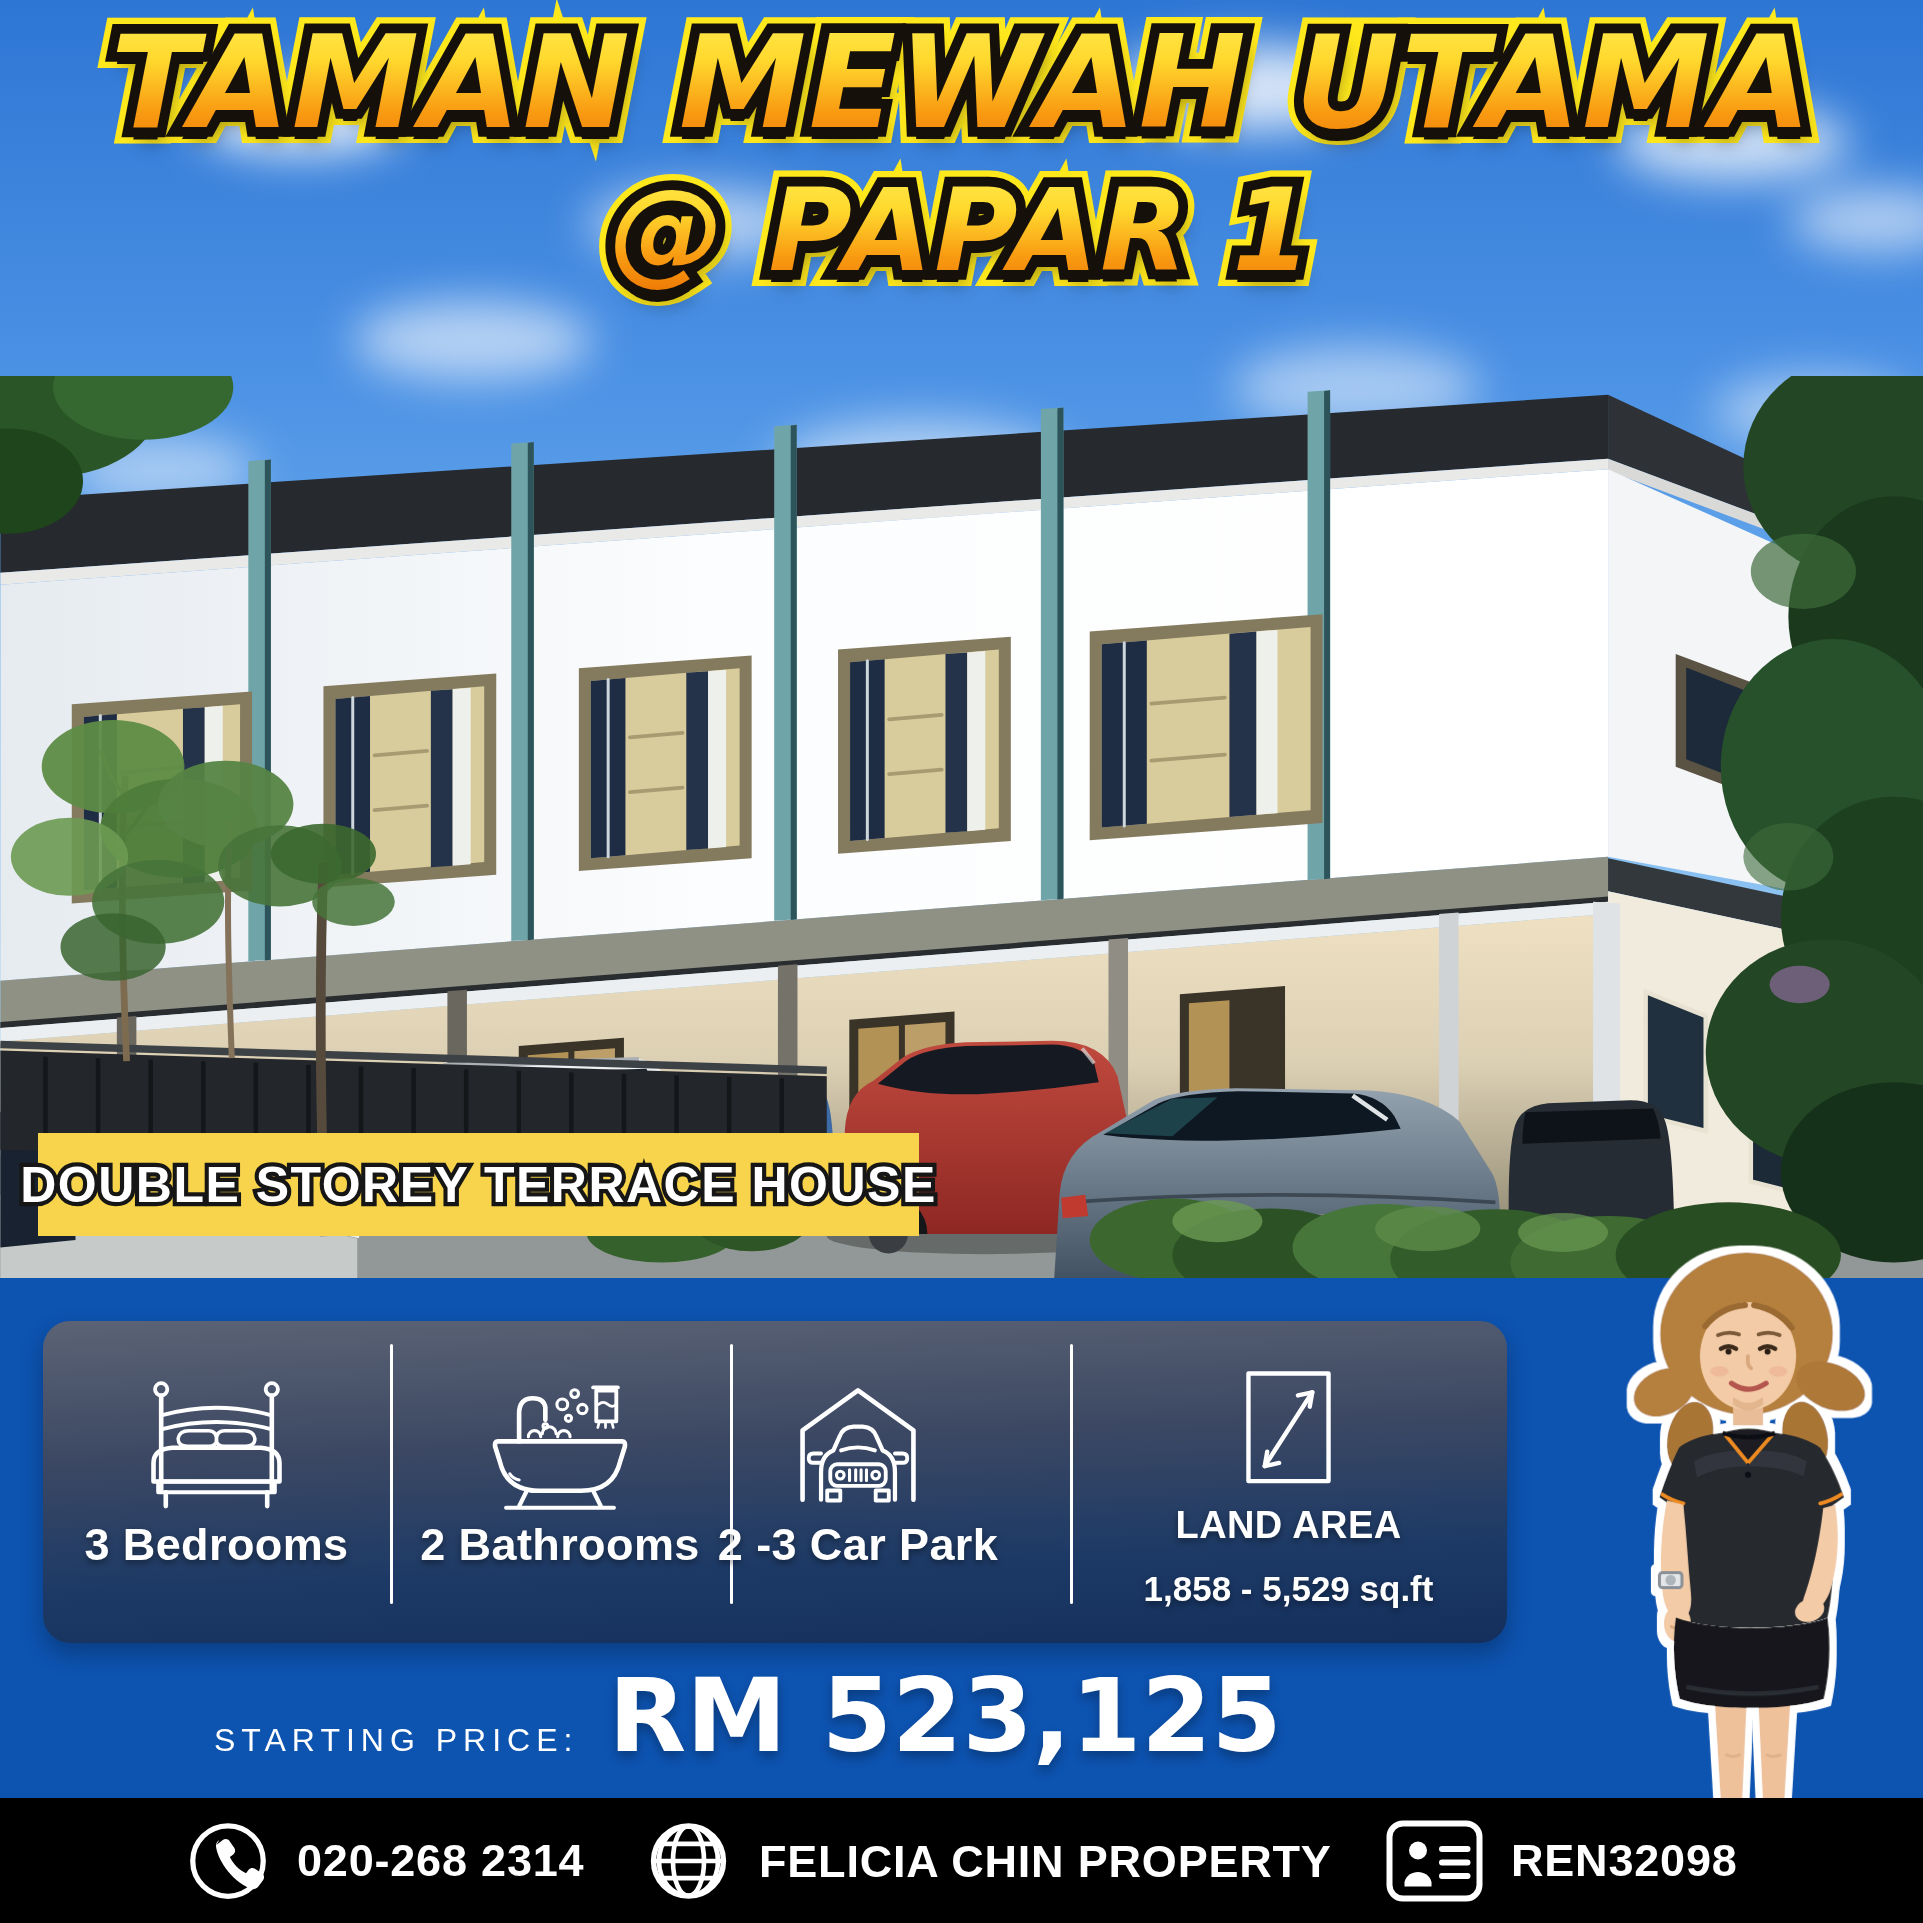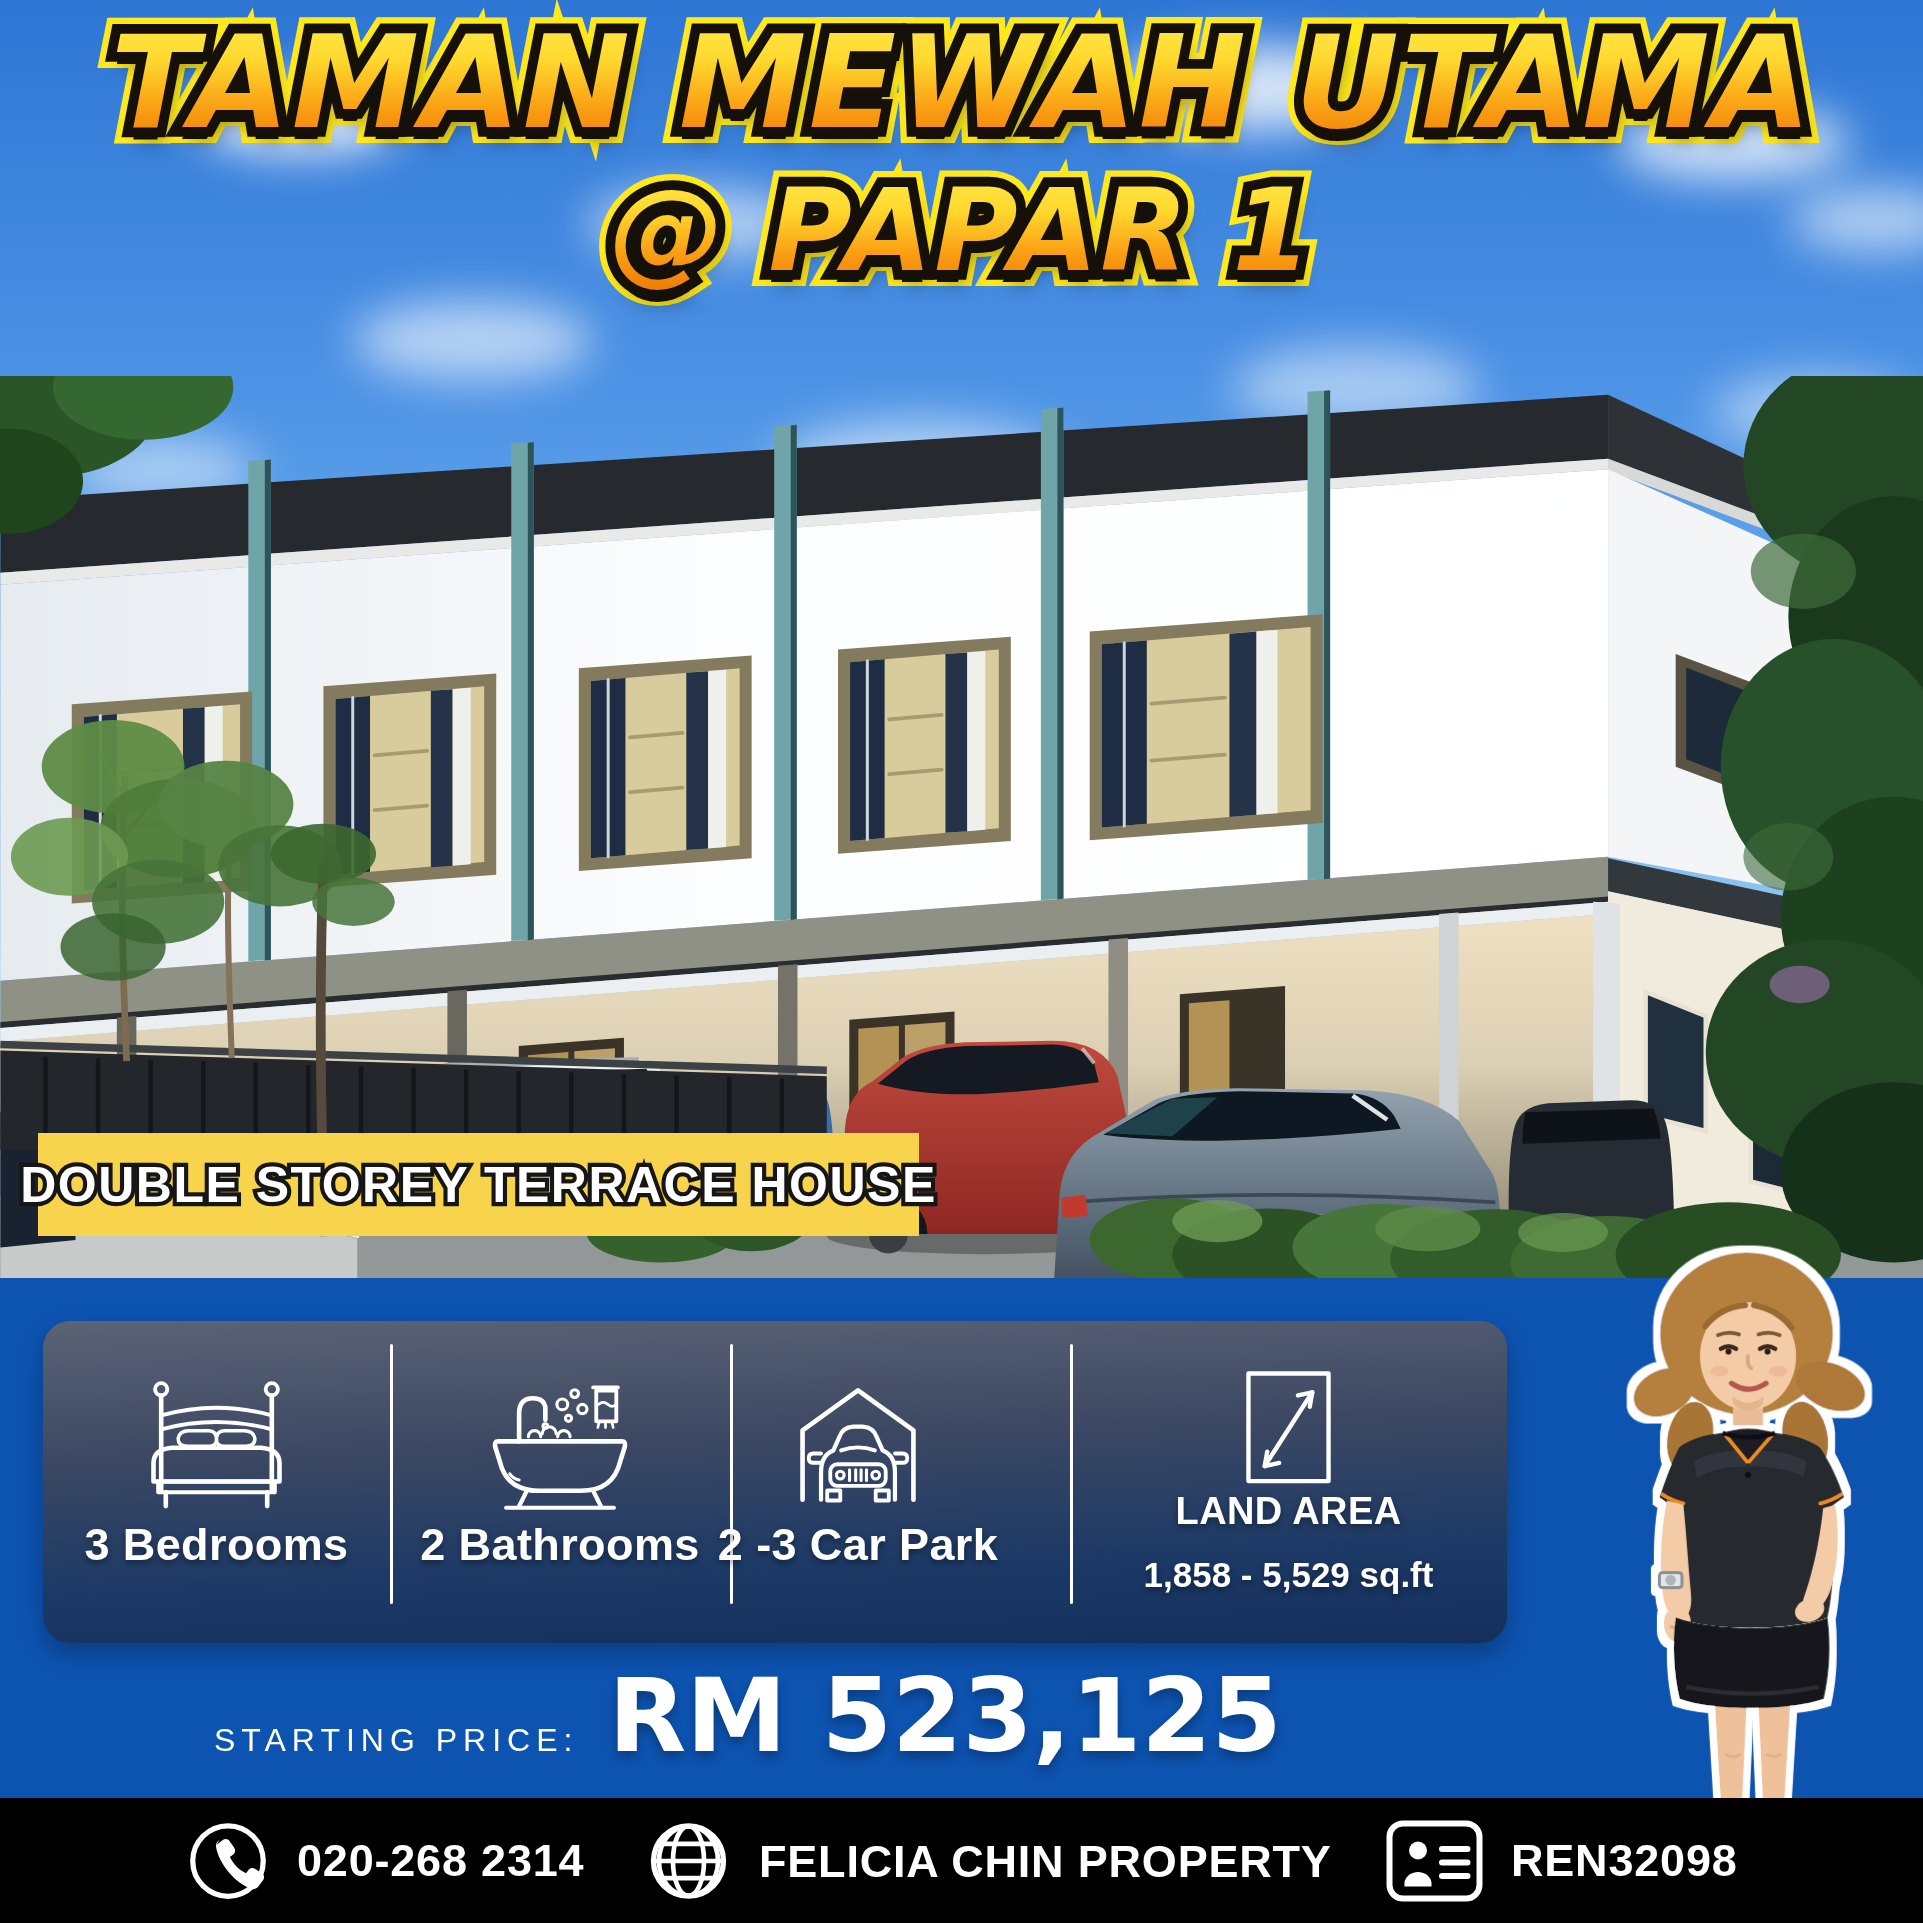--- a/index.html
+++ b/index.html
@@ -47,21 +47,21 @@
   .blue-section{position:absolute;left:0;top:1278px;width:1924px;height:520px;background:var(--section-blue);z-index:3;}
 
   .panel{position:absolute;left:43px;top:43px;width:1464px;height:322px;border-radius:27px;
     background:linear-gradient(178deg,var(--panel-top) 0%,#3c4863 38%,#1d3a66 72%,var(--panel-bottom) 100%);
     box-shadow:0 10.5px 22.5px rgba(0,0,0,.25);}
   .divider{position:absolute;top:22.5px;width:3px;height:260px;background:#ffffff;border-radius:1.5px;}
   .feature-col{position:absolute;top:0;height:100%;display:flex;flex-direction:column;align-items:center;}
   .feature-icon{margin-top:44px;height:150px;display:flex;align-items:flex-end;justify-content:center;}
   .feature-label{margin-top:4px;color:#ffffff;font-weight:bold;font-size:45px;letter-spacing:0.4px;
     text-shadow:0 3px 6px rgba(0,0,0,.4);white-space:nowrap;}
-  .feature-label.small{font-size:38px;margin-top:2px;}
+  .feature-label.small{font-size:38px;margin-top:16px;}
   .feature-sublabel{color:#ffffff;font-weight:bold;font-size:35px;margin-top:22px;
     text-shadow:0 3px 6px rgba(0,0,0,.4);white-space:nowrap;}
   .col4 .feature-icon{margin-top:47px;height:120px;}
 
   .price-row{position:absolute;left:214px;top:379px;width:1022px;display:flex;align-items:baseline;gap:30px;}
   .price-label{color:#ffffff;font-size:32px;font-weight:500;letter-spacing:6px;white-space:nowrap;}
   .price-value{color:#ffffff;font-family:"DejaVu Sans",sans-serif;font-weight:bold;font-size:101px;
     white-space:nowrap;text-shadow:0 6px 10.5px rgba(0,0,0,.28);}
 
   

